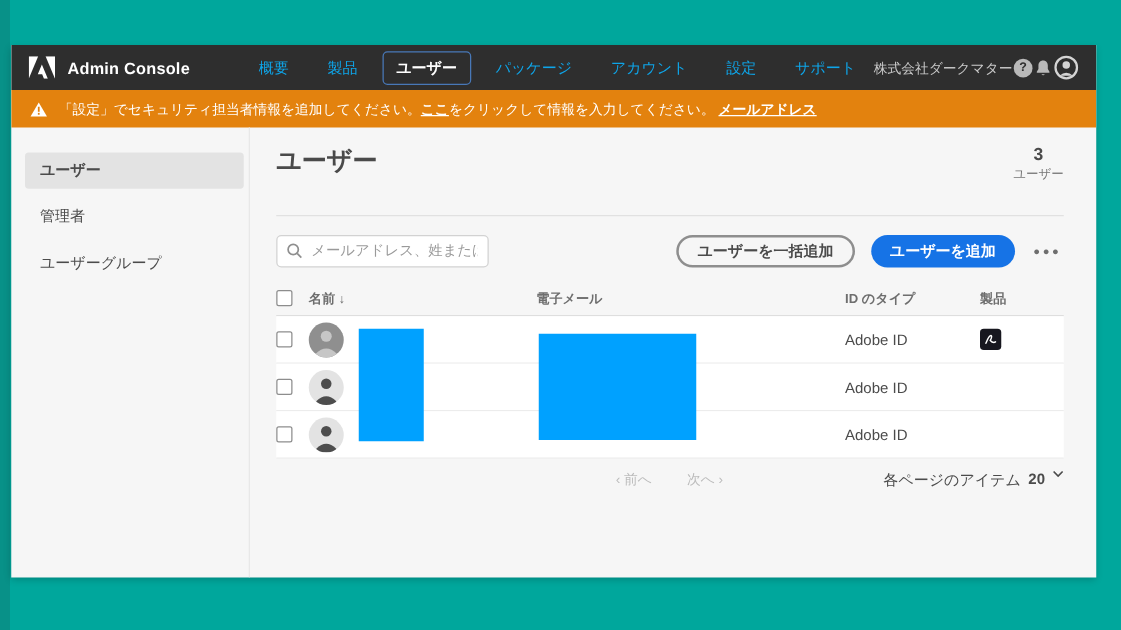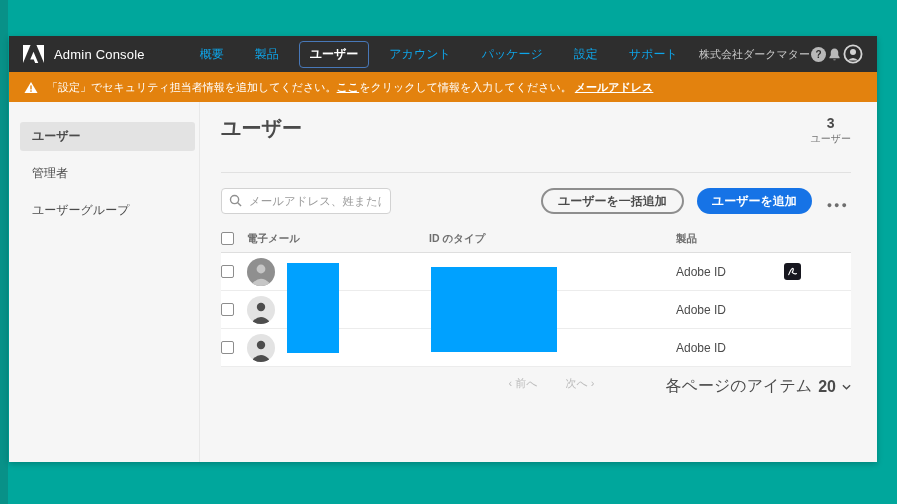--- a/index.html
+++ b/index.html
@@ -25,21 +25,21 @@
     box-shadow:0 2px 6px rgba(0,0,0,0.22);
     overflow:hidden;
   }
   
   .topbar {
     height:36px; background:#2e2e2e;
     display:flex; align-items:center;
     padding:0 14px;
   }
   .logo-wrap { display:flex; align-items:center; gap:10px; cursor:pointer; }
-  .app-title { color:#ffffff; font-size:13px; font-weight:normal; letter-spacing:.2px; }
+  .app-title { color:#ffffff; font-size:13px; font-weight:bold; letter-spacing:.2px; }
   .topnav { display:flex; align-items:center; gap:9px; margin-left:44px; }
   .topnav-item {
     color:#0ea5e9; font-size:12px; padding:4px 10px; border-radius:4px;
     border:1px solid transparent; cursor:pointer; white-space:nowrap;
   }
   .topnav-item.selected {
     color:#ffffff; border:1px solid #4878b8; font-weight:bold;
   }
   .topbar-right { margin-left:auto; display:flex; align-items:center; gap:1px; }
   .org-name { color:#c9c9c9; font-size:11px; cursor:pointer; white-space:nowrap; }
@@ -80,21 +80,21 @@
   .toolbar { margin-top:14px; display:flex; align-items:center; height:28px; }
   .search-box { position:relative; }
   .search-input {
     width:170px; height:26px;
     border:1px solid #d2d2d2; border-radius:4px; background:#ffffff;
     padding:0 8px 0 27px; font-size:11.5px; color:#4b4b4b;
     font-family:"Liberation Sans", sans-serif; outline:none;
   }
   .search-input::placeholder { color:#9a9a9a; }
   .search-icon { position:absolute; left:8px; top:6px; }
-  .toolbar-right { margin-left:auto; display:flex; align-items:flex-end; gap:13px; }
+  .toolbar-right { margin-left:auto; display:flex; align-items:center; gap:13px; }
   .btn {
     height:26px; border-radius:13px; font-size:12px; font-weight:bold;
     padding:0 15px; cursor:pointer; display:flex; align-items:center;
     font-family:"Liberation Sans", sans-serif;
   }
   .btn-outline { background:transparent; border:2px solid #8e8e8e; color:#4b4b4b; }
   .btn-primary { background:#1673e6; border:none; color:#ffffff; }
   .more-btn {
     color:#6e6e6e; font-size:9px; letter-spacing:2px; cursor:pointer;
     padding:4px 2px; line-height:1;
@@ -120,27 +120,27 @@
   .avatar-photo { background:#8f8f8f; }
   .avatar-generic { background:#e3e3e3; }
   .cell-idtype { font-size:12px; color:#4b4b4b; }
   .product-chip {
     width:17px; height:17px; border-radius:3px; background:#17171f;
     display:flex; align-items:center; justify-content:center;
   }
   
   .pager-row { position:relative; margin-top:9px; height:20px; }
   .pager {
-    position:absolute; left:16px; width:629px; display:flex; justify-content:center; gap:28px;
+    position:absolute; left:0; width:629px; display:flex; justify-content:center; gap:28px;
     font-size:11px; color:#bcbcbc;
   }
   .pager span { cursor:pointer; white-space:nowrap; }
   .per-page {
-    position:absolute; right:0; top:0; display:flex; align-items:center; gap:6px;
-    font-size:16px; color:#4b4b4b; cursor:pointer; white-space:nowrap;
+    position:absolute; right:0; top:0; display:flex; gap:6px;
+    font-size:12px; color:#4b4b4b; cursor:pointer; white-space:nowrap;
   }
   .per-page b { font-weight:bold; }
   
   .redact { position:absolute; background:#00a1ff; z-index:5; }
   .redact-name { left:287px; top:263px; width:52px; height:90px; }
   .redact-email { left:431px; top:267px; width:126px; height:85px; }
 </style>
 </head>
 <body>
 
@@ -156,22 +156,22 @@
           <polygon points="44.8,0 70,0 70,60" fill="#ffffff"></polygon>
           <polygon points="35,22.2 50.9,60 40.5,60 35.8,48.1 24.1,48.1" fill="#ffffff"></polygon>
         </svg>
         <span class="app-title">Admin Console</span>
       </div>
 
       <div class="topnav">
         <span class="topnav-item">概要</span>
         <span class="topnav-item">製品</span>
         <span class="topnav-item selected">ユーザー</span>
+        <span class="topnav-item">パッケージ</span>
         <span class="topnav-item">アカウント</span>
-        <span class="topnav-item">パッケージ</span>
         <span class="topnav-item">設定</span>
         <span class="topnav-item">サポート</span>
       </div>
 
       <div class="topbar-right">
         <span class="org-name">株式会社ダークマター</span>
         <span class="help-circle">?</span>
         <span class="icon-btn">
           <svg width="15" height="15" viewBox="0 0 16 16">
             <path d="M8 1.5c-2.5 0-4 1.9-4 4.2v3.1L2.6 11v1h10.8v-1L12 8.8V5.7c0-2.3-1.5-4.2-4-4.2z" fill="#b9b9b9"></path>
@@ -232,20 +232,23 @@
             <button class="btn btn-primary">ユーザーを追加</button>
             <span class="more-btn">●●●</span>
           </div>
         </div>
 
         <div class="table">
           <div class="tr thead">
             <div>
                 <div class="checkbox"></div>
               </div>
+            <div class="th">
+              <span>名前</span><span class="sort-arrow">↓</span>
+            </div>
             <div class="th">電子メール</div>
             <div class="th">ID のタイプ</div>
             <div class="th">製品</div>
           </div>
 
           <div class="tr row">
             <div>
                 <div class="checkbox"></div>
               </div>
             <div style="display:flex;align-items:center;">

